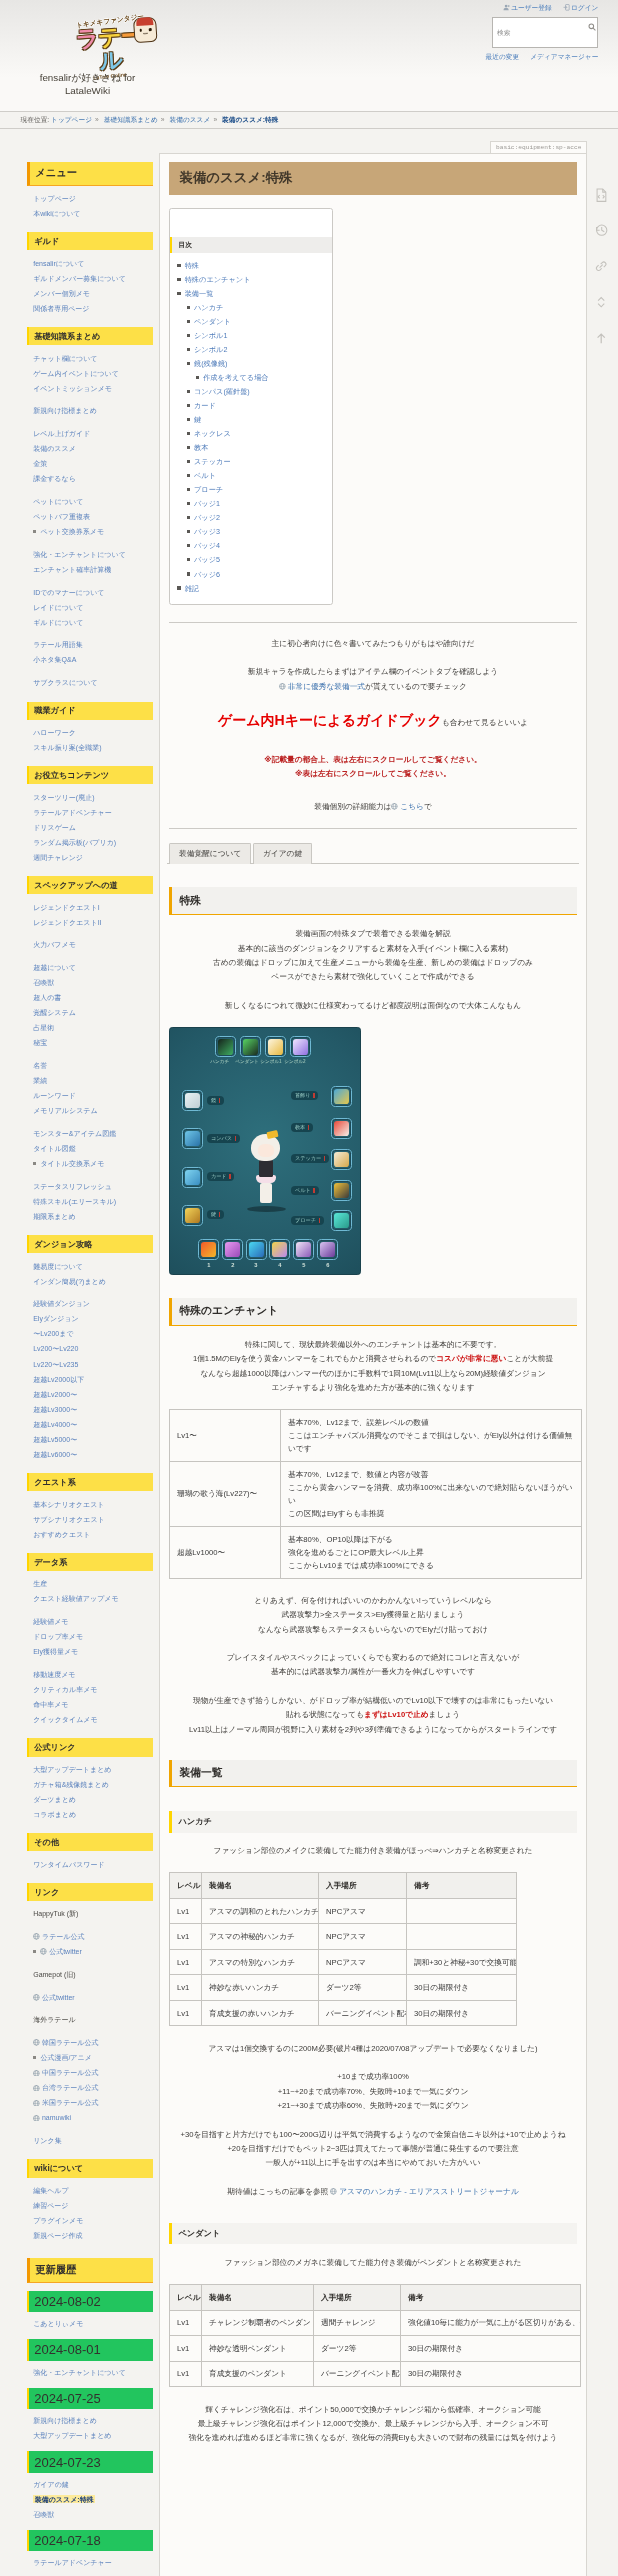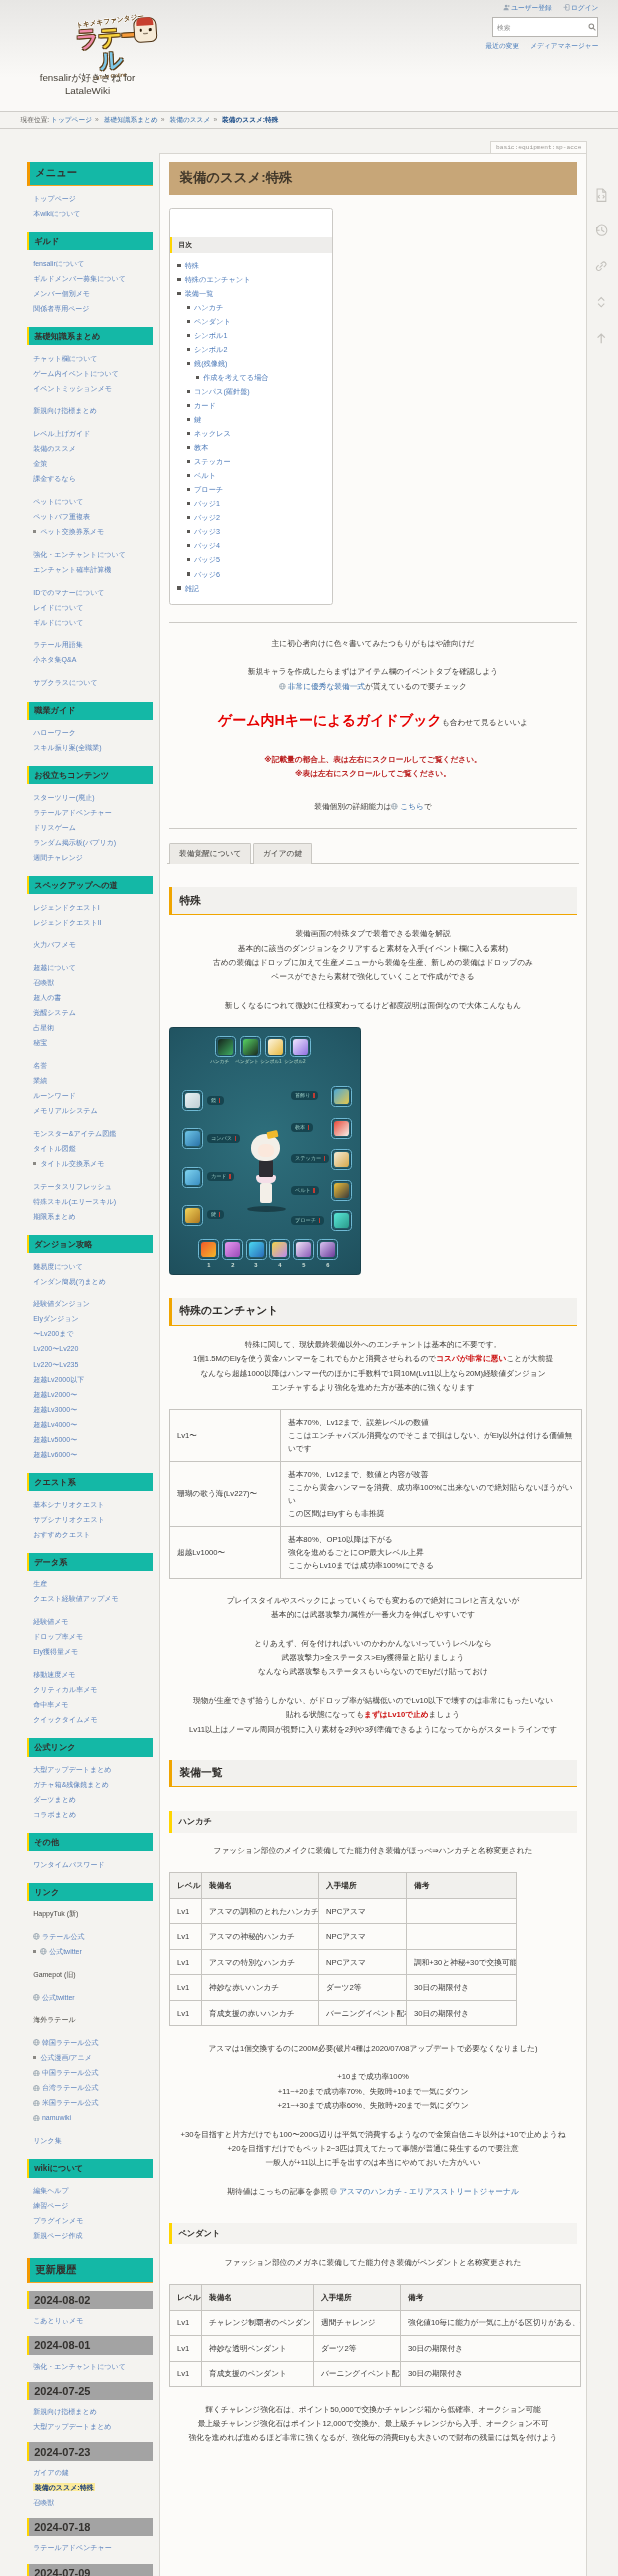--- a/index.html
+++ b/index.html
@@ -20,21 +20,21 @@
   .mascot { position:absolute; right:-4.1px; top:-6.2px; width:23px; height:25px; background:#f6ead6; border:1.5px solid #4a2f12; border-radius:7.2px 7.2px 6.2px 6.2px; }
   .mascot:before { content:""; position:absolute; left:2.1px; right:2.1px; top:-0.5px; height:7.2px; background:#c7402f; border-radius:5.2px 5.2px 0 0; }
   .mascot .eye{ position:absolute; top:10.3px; width:2.1px; height:3.1px; background:#2a1a08; border-radius:1px;}
   .mascot .eye.l{left:4.6px}.mascot .eye.r{right:4.6px}
   .mascot .mouth{ position:absolute; top:14.4px; left:8.2px; width:5.2px; height:2.1px; border-bottom:1px solid #2a1a08; border-radius:0 0 3.1px 3.1px;}
   .site-title { position:absolute; left:15.5px; top:71px; width:144px; text-align:center; font-size:9.8px; line-height:1.35; color:#474239; }
   .hdr-right { position:absolute; right:19.6px; top:4.1px; text-align:right; }
   .acct-links { font-size:6.7px; margin-bottom:4.1px; }
   .acct-links a { color:#4a7dbb; margin-left:9.3px; }
   .hdr-ico { display:inline-block; vertical-align:-1px; margin-right:1.5px; color:#9aa7b5; }
-  .searchbox { position:relative; width:124px; height:20px; margin-left:auto;padding-left:18px; }
+  .searchbox { position:relative; width:124px; height:31px; margin-left:auto;padding-left:18px; }
   .searchbox input { width:100%; height:100%; border:0.5px solid #b7b5b1; background:#fff; padding:1px 13.4px 1px 3.6px; font-size:6.7px; color:#444;
     font-family:"Liberation Sans","DejaVu Sans",sans-serif; }
   .searchbox input::placeholder { color:#8a8a8a; }
   .search-btn { position:absolute; right:1.5px; top:1.5px; width:10.3px; height:10.3px; border:none; background:transparent; cursor:pointer; color:#8f8d89; }
   .tool-links { font-size:6.7px; margin-top:4.6px; }
   .tool-links a { color:#4a7dbb; margin-left:9.3px; }
 
   
   .breadcrumb { height:17.5px; border-top:0.5px solid #cfcdc9; border-bottom:0.5px solid #cfcdc9; padding:4.1px 20.6px; font-size:6.7px; color:#5c5a56; }
   .breadcrumb a { color:#3a70ad; }
@@ -45,31 +45,31 @@
   .main { display:flex; align-items:flex-start; }
   .sidebar { width:159px; padding:17.5px 6.2px 0 27px; flex:none; }
   .content-col { flex:none; width:428px; position:relative; margin-top:24px; }
   .content { background:#fcfbf9; border:0.5px solid #d8d6d1; border-bottom:none; padding:8.2px 7.2px 15.5px 7.2px; min-height:2942px; }
   .page-id-tab { position:absolute; top:-12px; right:0; height:12px; background:#fcfbf9; border:0.5px solid #d8d6d1; border-bottom:none;
     color:#9a9894; font-size:6.2px; font-family:"Liberation Mono","DejaVu Sans Mono",monospace; padding:2.1px 4.6px; white-space:nowrap; }
   .pagetools { flex:none; width:28px; padding-top:59px; display:flex; flex-direction:column; align-items:center; gap:21.6px; }
   .pt-ico { width:14.4px; height:14.4px; color:#c3c1bc; cursor:pointer; }
 
   
-  .sb-h { background:#14b8a6; border-left:2.6px solid #ffd500; font-weight:bold; font-size:8.2px; color:#33312e;
+  .sb-h { background:#fde047; border-left:2.6px solid #ffd500; font-weight:bold; font-size:8.2px; color:#33312e;
     padding:3.6px 5.2px; margin:11.3px 0 5.2px; }
   .sb-h-big { border-left:3.1px solid #f39800; border-bottom:1px solid #f5a623; font-size:10.3px; padding:4.6px 5.2px; margin-top:15.5px; }
   .sb-group { list-style:none; margin:0 0 7.7px 6.2px; }
   .sb-group li { font-size:7px; line-height:2.15; white-space:nowrap; }
   .sb-group li.ind { padding-left:7.2px; position:relative; }
   .sb-group li.ind:before { content:""; position:absolute; left:0; top:6.2px; width:2.6px; height:2.6px; background:#8a8884; }
   .sb-link { color:#5b82bd; }
   .sb-plain { color:#4a4844; }
   .sb-hl { background:#fdeb9b; color:#1d3f7a; font-weight:bold; padding:0.5px 1.5px; }
-  .sb-date { background:#a3a3a3; border-left:2.6px solid #ffd500; font-weight:bold; font-size:11px; color:#33312e; padding:3.1px 5.2px; margin:8.2px 0 4.1px; }
+  .sb-date { background:#22c55e; border-left:2.6px solid #ffd500; font-weight:normal; font-size:13px; color:#33312e; padding:3.1px 5.2px; margin:8.2px 0 4.1px; }
   .globe { display:inline-block; width:6.7px; height:6.7px; vertical-align:-1px; margin-right:2.1px; color:#7d8f9e; }
 
   
   .page-title { background:#c7a678; color:#42382a; font-size:13.4px; font-weight:bold; padding:7.7px 10.3px; margin:0 2.1px 13.4px; }
   .toc { width:164px; border:0.5px solid #cbc9c5; border-radius:2.6px; background:#fff; margin:7.2px 0 17.5px 2.1px; padding:28px 0 8.2px; }
   .toc-h { background:#eeedeb; border-left:2.1px solid #ffd500; font-size:6.7px; font-weight:bold; color:#33312e; padding:3.1px 6.2px; }
   .toc ul { list-style:none; padding:6.2px 5.2px 0 7.2px; }
   .toc li { font-size:7.2px; line-height:1.95; position:relative; }
   .toc li a { color:#4f7cba; }
   .toc li:before { content:""; display:inline-block; width:3.1px; height:3.1px; background:#5a5854; margin-right:4.1px; vertical-align:1px; }
@@ -607,22 +607,22 @@
               <td>珊瑚の歌う海(Lv227)〜</td>
               <td class="wrap">基本70%、Lv12まで、数値と内容が改善<br>ここから黄金ハンマーを消費、成功率100%に出来ないので絶対貼らないほうがいい<br>この区間はElyすらも非推奨</td>
             </tr>
             <tr>
               <td>超越Lv1000〜</td>
               <td class="wrap">基本80%、OP10以降は下がる<br>強化を進めるごとにOP最大レベル上昇<br>ここからLv10までは成功率100%にできる</td>
             </tr>
           </tbody>
         </table>
       <div class="ct">
+        <p>とりあえず、何を付ければいいのかわかんない!っていうレベルなら<br>武器攻撃力&gt;全ステータス&gt;Ely獲得量と貼りましょう<br>なんなら武器攻撃もステータスもいらないのでElyだけ貼っておけ</p>
         <p>プレイスタイルやスペックによっていくらでも変わるので絶対にコレ!と言えないが<br>基本的には武器攻撃力/属性が一番火力を伸ばしやすいです</p>
-        <p>とりあえず、何を付ければいいのかわかんない!っていうレベルなら<br>武器攻撃力&gt;全ステータス&gt;Ely獲得量と貼りましょう<br>なんなら武器攻撃もステータスもいらないのでElyだけ貼っておけ</p>
         <p>
           <span>現物が生産できず拾うしかない、がドロップ率が結構低いのでLv10以下で壊すのは非常にもったいない</span><br>
           <span>貼れる状態になっても</span><span class="red">まずはLv10で止め</span><span>ましょう</span><br>
           <span>Lv11以上はノーマル周回が視野に入り素材を2列や3列準備できるようになってからがスタートラインです</span>
         </p>
       </div>
 
       <h2 class="sec">装備一覧</h2>
 
       <h3 class="sec">ハンカチ</h3>

